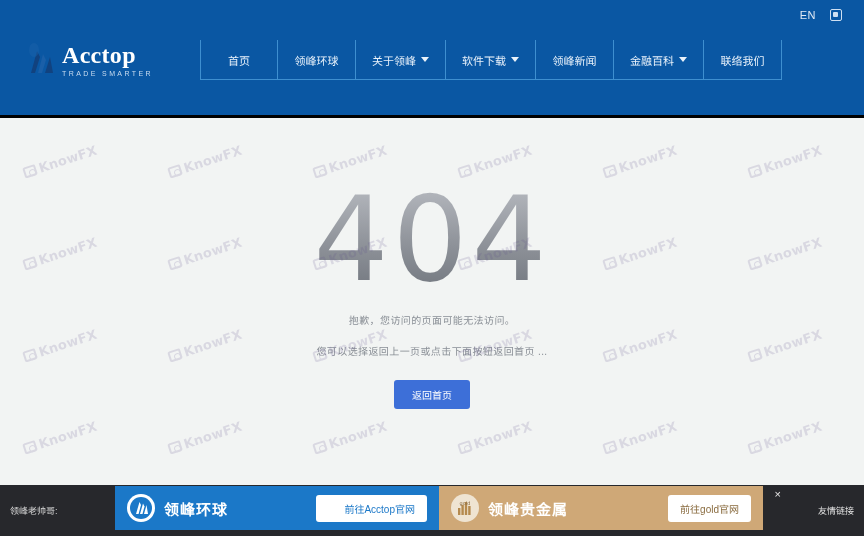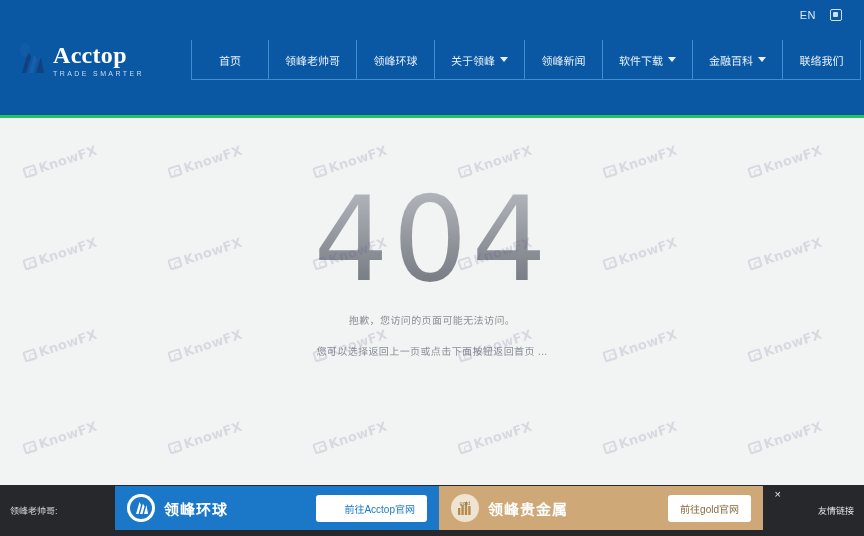--- a/index.html
+++ b/index.html
@@ -54,21 +54,21 @@
     border: 1.6px solid #5b4b8a;
     border-radius: 50%;
   }
 
   
   .header {
     position: relative;
     z-index: 10;
     height: 118px;
     background: #0a57a3;
-    border-bottom: 3px solid #22c55e;
+    border-bottom: 3px solid #000000;
   }
   .topbar {
     height: 30px;
     display: flex;
     justify-content: flex-end;
     align-items: center;
     padding-right: 22px;
     gap: 14px;
   }
   .topbar .lang {
@@ -89,21 +89,21 @@
     left: 2px; top: 2px;
     width: 5px; height: 5px;
     background: #cfe0f2;
     border-radius: 1px;
   }
 
   .header-main {
     display: flex;
     align-items: center;
     height: 60px;
-    padding-left: 15px;
+    padding-left: 24px;
   }
 
   .logo {
     display: flex;
     align-items: center;
     width: 176px;
     flex: none;
   }
   .logo-mark { width: 34px; height: 34px; flex: none; margin-right: 4px; }
   .logo-text { line-height: 1; }
@@ -299,52 +299,50 @@
         <div class="logo-name">Acctop</div>
         <div class="logo-tag">TRADE SMARTER</div>
       </div>
     </div>
 
     <nav class="nav">
       <div class="nav-item">
         <span>首页</span>
       </div>
       <div class="nav-item">
-        <span>领峰老帅哥</span>
-      </div>
-      <div class="nav-item">
         <span>领峰环球</span>
       </div>
       <div class="nav-item">
         <span>关于领峰</span>
         <span class="caret"></span>
       </div>
       <div class="nav-item">
-        <span>领峰新闻</span>
-      </div>
-      <div class="nav-item">
         <span>软件下载</span>
         <span class="caret"></span>
+      </div>
+      <div class="nav-item">
+        <span>领峰新闻</span>
       </div>
       <div class="nav-item">
         <span>金融百科</span>
         <span class="caret"></span>
       </div>
       <div class="nav-item">
         <span>联络我们</span>
       </div>
     </nav>
 
   </div>
 </div>
 
 <main class="main">
   <div class="err-code">404</div>
   <div class="err-line">抱歉，您访问的页面可能无法访问。</div>
   <div class="err-line">您可以选择返回上一页或点击下面按钮返回首页 ...</div>
+  <button class="home-btn">返回首页</button>
 </main>
 
 <div class="watermark-layer" id="wm-layer">
     <div class="wm" style="left: 22px; top: 62px;">
       <span class="wm-cam"></span>
       <span>KnowFX</span>
     </div>
     <div class="wm" style="left: 167px; top: 62px;">
       <span class="wm-cam"></span>
       <span>KnowFX</span>

